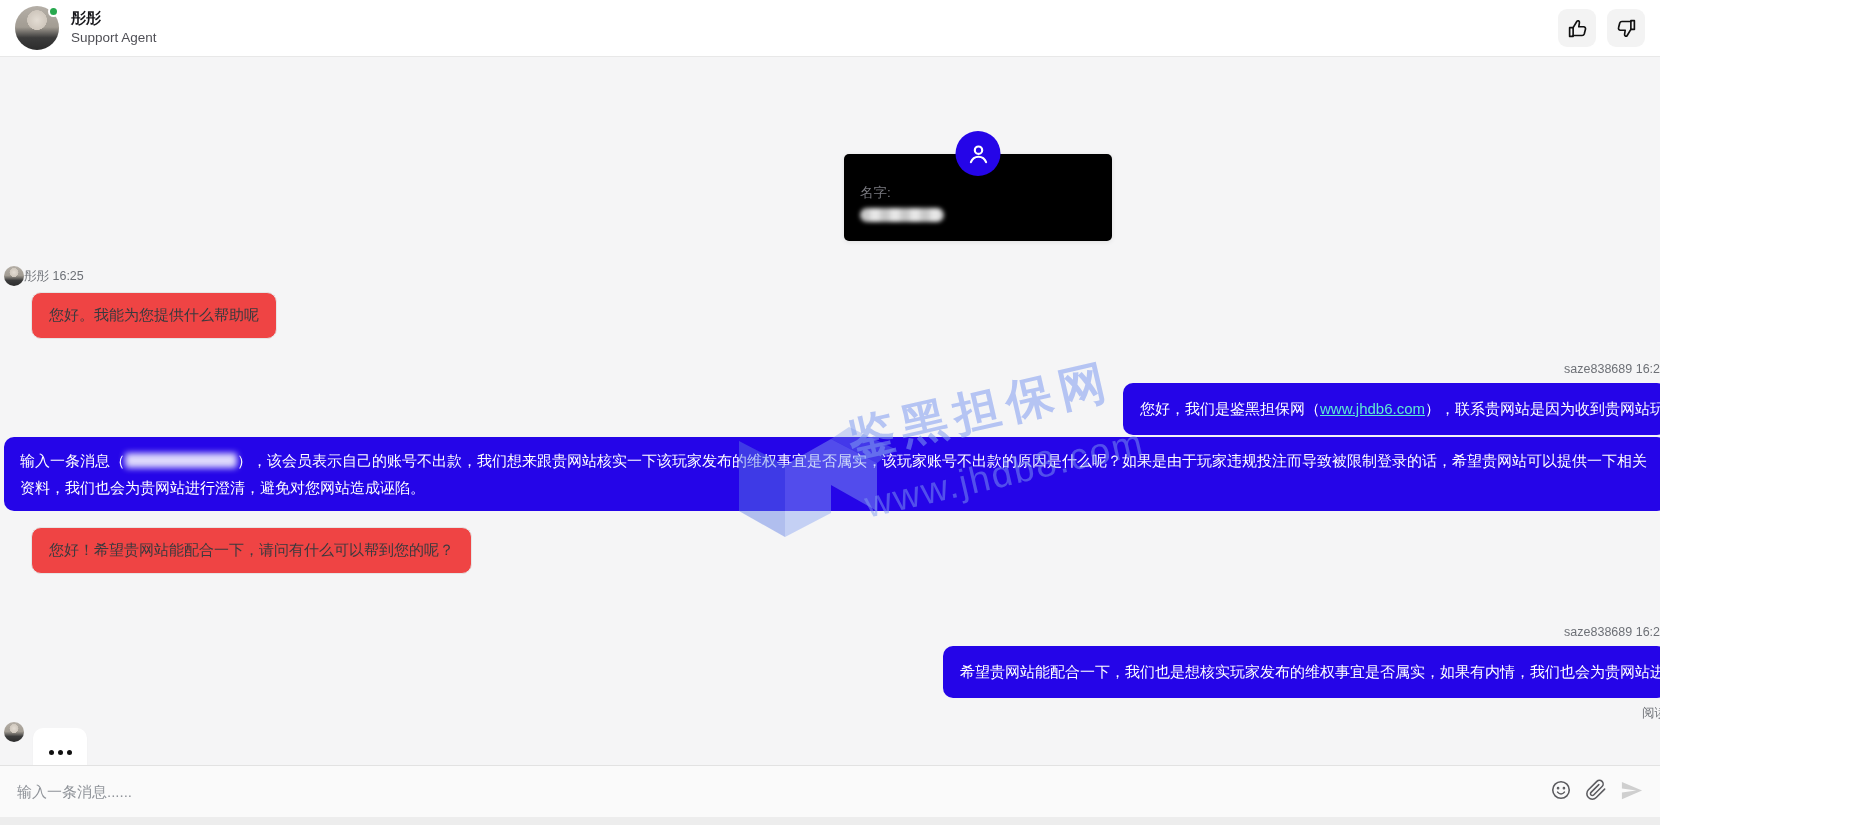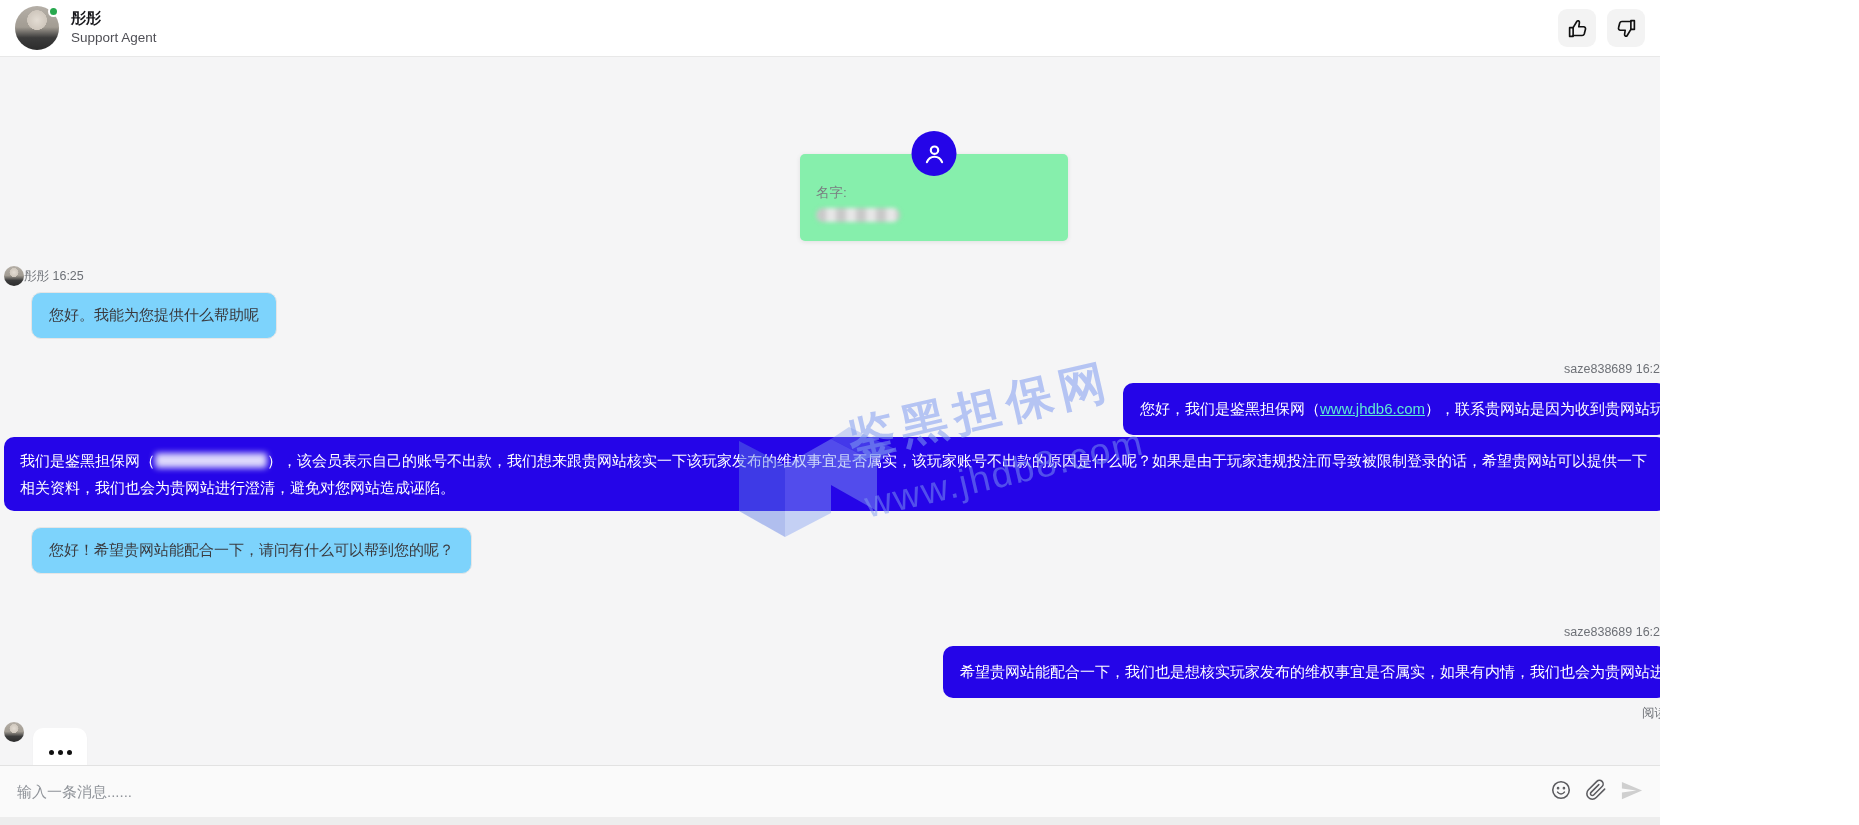--- a/index.html
+++ b/index.html
@@ -30,38 +30,38 @@
 
   
   .watermark { position:absolute; z-index:4; pointer-events:none; }
   .wm-logo { left:737px; top:362px; width:160px; height:140px; }
   .wm-name { left:845px; top:322px; font-size:47px; font-weight:bold; letter-spacing:7px;
              color:rgba(128,154,240,0.55); transform:rotate(-13deg); white-space:nowrap; }
   .wm-url  { left:862px; top:396px; font-size:37px; color:rgba(128,154,240,0.50);
              transform:rotate(-13deg); white-space:nowrap; letter-spacing:2px; }
 
   
-  .precard { position:absolute; left:800px; top:97px; width:268px; height:87px; background:#86efac;
+  .precard { position:absolute; left:844px; top:97px; width:268px; height:87px; background:#000000;
              border-radius:5px; box-shadow:0 1px 5px rgba(0,0,0,0.09); z-index:2; }
   .precard-icon { position:absolute; left:50%; top:-23px; transform:translateX(-50%);
                   width:45px; height:45px; border-radius:50%; background:#2505e8;
                   display:flex; align-items:center; justify-content:center; }
   .precard-body { padding:30px 16px 0 16px; }
   .precard-label { font-size:13.5px; color:#7a7a80; }
   .redact-pill { margin-top:6px; width:84px; height:14px; border-radius:7px;
                  background:repeating-linear-gradient(90deg,#c9c9c9 0 10px,#e6e6e6 10px 20px);
                  filter:blur(2px); }
 
   
   .msg-avatar { position:absolute; width:20px; height:20px; border-radius:50%;
                 background:
                   radial-gradient(circle at 50% 32%, #e3dcd3 0%, #cfc7bd 26%, rgba(0,0,0,0) 27%),
                   linear-gradient(180deg,#b5afa7 0%,#a29c93 48%,#3c3c3c 72%,#2c2c2c 100%); }
   .msg-label { font-size:12.5px; color:#6d7076; white-space:nowrap; }
-  .agent-bubble { display:inline-block; background:#7dd3fc; border:1px solid #e5e5e5; border-radius:10px;
+  .agent-bubble { display:inline-block; background:#ef4444; border:1px solid #e5e5e5; border-radius:10px;
                   padding:13px 17px; font-size:15px; color:#3a3a3e; white-space:nowrap; }
   .visitor-bubble { background:#2505e8; color:#fff; border-radius:10px; padding:13px 17px;
                     font-size:15px; line-height:1.75; }
   .visitor-bubble a { color:#5eead4; }
   .inline-redact { display:inline-block; vertical-align:-2px; width:112px; height:15px; border-radius:3px;
                    background:rgba(255,255,255,0.85); filter:blur(3px); }
 
   .blk { position:absolute; z-index:2; }
   .blk-agent1 { left:4px; top:209px; }
   .blk-agent1 .row, .blk-agent2 .row { display:flex; align-items:center; }
@@ -168,21 +168,21 @@
       <div class="msg-label">
         <span>saze838689</span> <span>16:25</span>
       </div>
       <div class="visitor-bubble">
         <span>您好，我们是鉴黑担保网（</span><a href="#">www.jhdb6.com</a><span>），联系贵网站是因为收到贵网站玩家在我们鉴黑担保网发布的投诉。</span>
       </div>
     </div>
 
     <div class="blk blk-big">
       <div class="visitor-bubble">
-        <span>我们是鉴黑担保网（</span><span class="inline-redact"></span><span>），该会员表示自己的账号不出款，我们想来跟贵网站核实一下该玩家发布的维权事宜是否属实，该玩家账号不出款的原因是什么呢？如果是由于玩家违规投注而导致被限制登录的话，希望贵网站可以提供一下相关资料，我们也会为贵网站进行澄清，避免对您网站造成诬陷。</span>
+        <span>输入一条消息（</span><span class="inline-redact"></span><span>），该会员表示自己的账号不出款，我们想来跟贵网站核实一下该玩家发布的维权事宜是否属实，该玩家账号不出款的原因是什么呢？如果是由于玩家违规投注而导致被限制登录的话，希望贵网站可以提供一下相关资料，我们也会为贵网站进行澄清，避免对您网站造成诬陷。</span>
       </div>
     </div>
 
     <div class="blk blk-agent2">
       <div class="agent-bubble">您好！希望贵网站能配合一下，请问有什么可以帮到您的呢？</div>
     </div>
 
     <div class="blk blk-visitor2">
       <div class="msg-label">
         <span>saze838689</span> <span>16:26</span>

